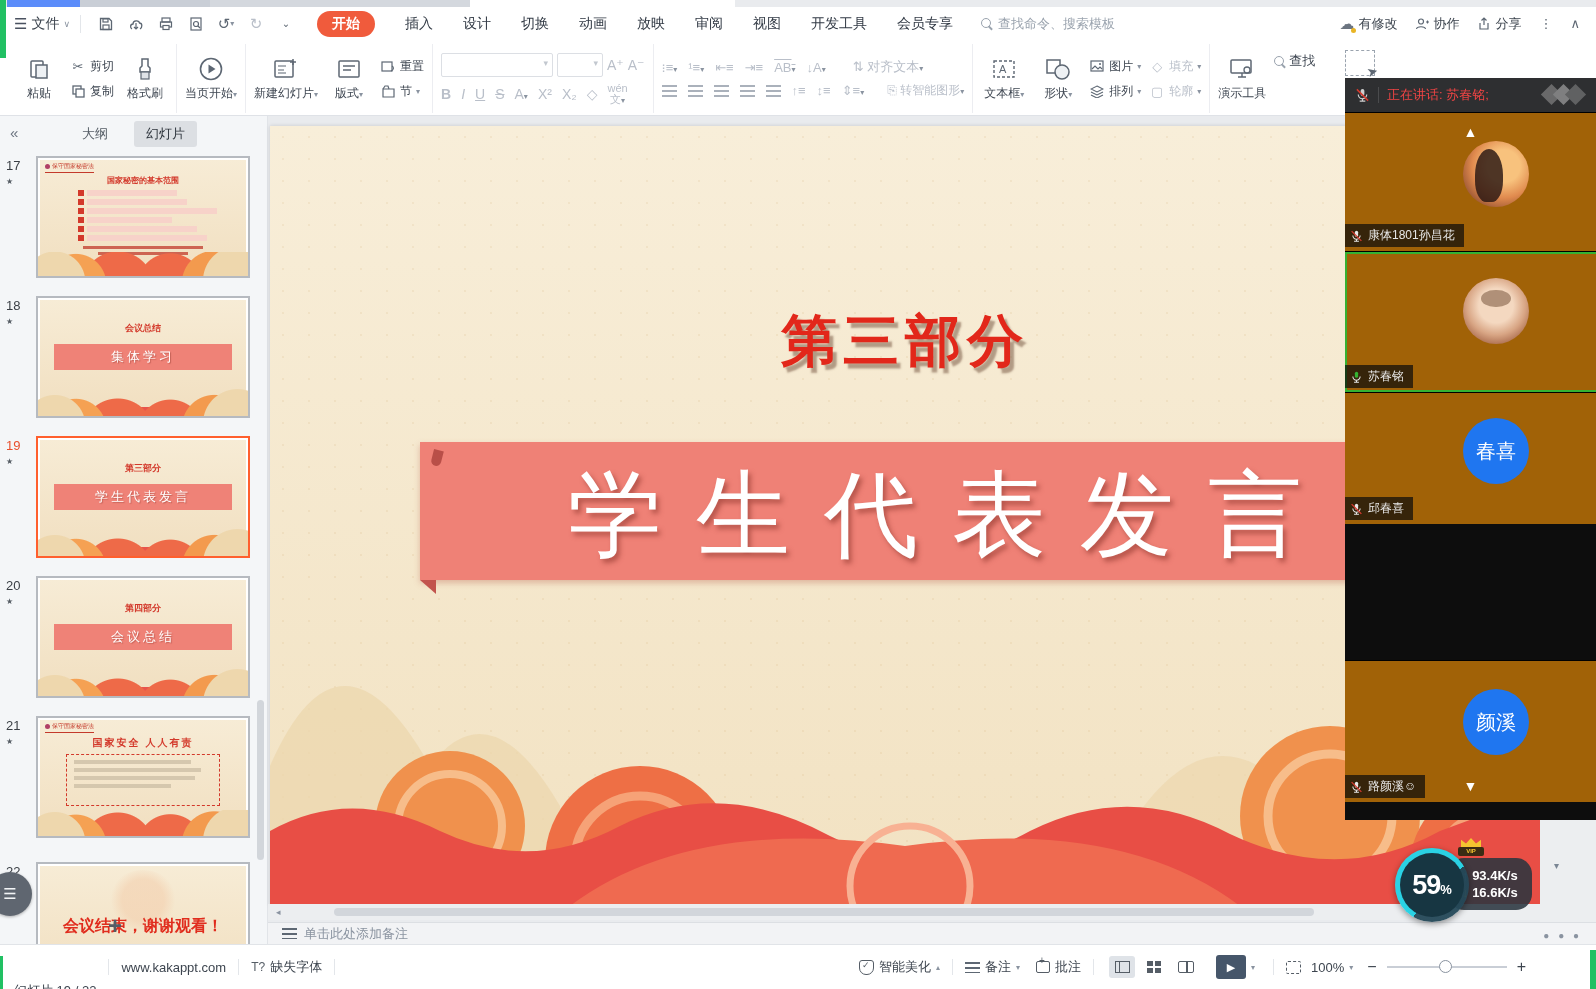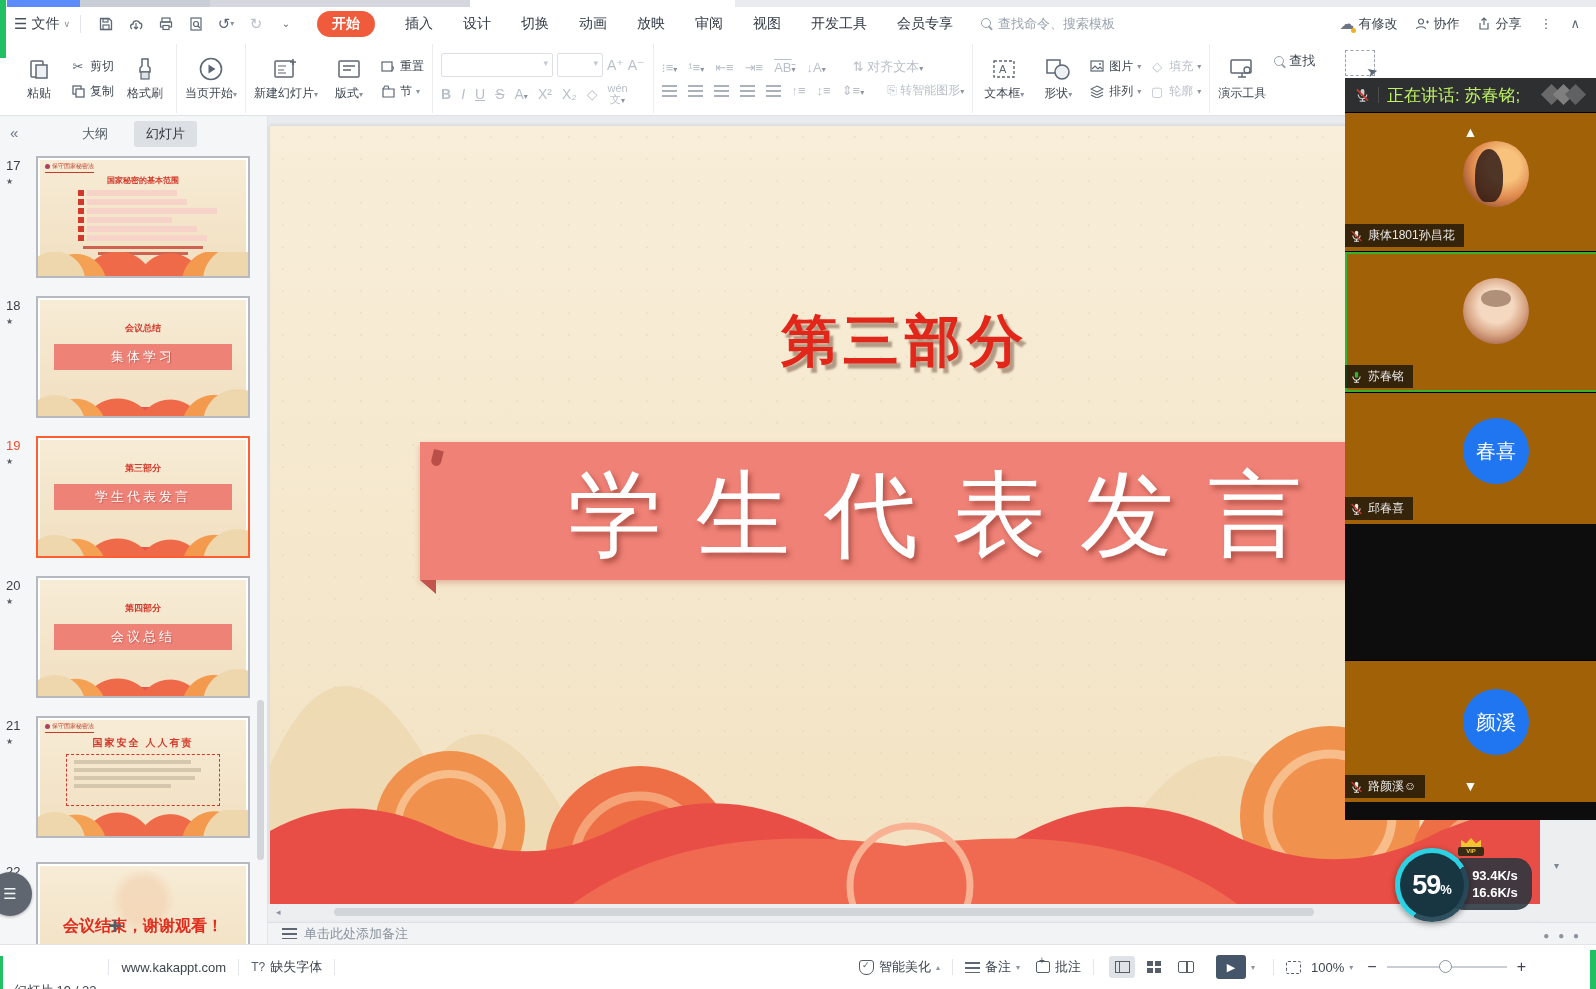--- a/index.html
+++ b/index.html
@@ -129,21 +129,21 @@
   .fit-ico { width:15px; height:13px; border:1.5px dashed #555d66; border-radius:2px; }
   .zslider { position:relative; width:120px; height:2px; background:#c9ced6; margin:0 10px; }
   .zslider .knob { position:absolute; left:52px; top:-6px; width:13px; height:13px; border-radius:50%; background:#fff; border:1.5px solid #8a93a0; }
   .shield-ico { width:15px; height:15px; border:1.5px solid #555d66; border-radius:3px 3px 7px 7px; position:relative; }
   .shield-ico::before { content:"✓"; position:absolute; left:2px; top:-1px; font-size:9px; color:#555d66; }
 
   
   .meeting { position:absolute; left:1345px; top:78px; width:251px; height:742px; background:#0d0d0d; z-index:50; }
   .m-head { position:absolute; left:0; top:0; width:251px; height:34px; background:#2e2f31; display:flex; align-items:center; gap:8px; padding:0 10px; }
   .m-head .sep { width:1px; height:16px; background:#4a4b4d; }
-  .m-head .speaktext { color:#bef264; font-size:17px; white-space:nowrap; }
+  .m-head .speaktext { color:#ef4444; font-size:13px; white-space:nowrap; }
   .m-logo { position:absolute; right:10px; top:6px; width:46px; height:22px; opacity:.55; }
   .m-logo i { position:absolute; width:15px; height:15px; background:#9a9a9a; transform:rotate(45deg); top:3px; }
   .m-logo i:nth-child(1){ left:4px; } .m-logo i:nth-child(2){ left:16px; background:#c2c2c2; } .m-logo i:nth-child(3){ left:28px; background:#8a8a8a; }
   .tile { position:absolute; left:0; width:302px; background:#a16207; border-top:1px solid #000; }
   .tile.speaking { box-shadow:inset 0 0 0 2px #35b233; }
   .avatar { position:absolute; left:50%; transform:translateX(-50%); border-radius:50%; }
   .avatar.initials { background:#1f76f0; color:#fff; display:flex; align-items:center; justify-content:center; font-size:20px; }
   .avatar.photo-sunset { background:radial-gradient(circle at 62% 38%, #f8c27d 0 28%, #e08a4e 55%, #8a4a2e 85%, #5e3322 100%); }
   .avatar.photo-sunset::before { content:""; position:absolute; left:18%; top:12%; width:42%; height:80%; border-radius:50% 50% 40% 40%; background:rgba(40,22,18,.82); }
   .avatar.photo-child { background:radial-gradient(circle at 50% 42%, #f4d8c0 0 34%, #d8a584 58%, #a96a4c 80%, #7d5a3c 100%); }

